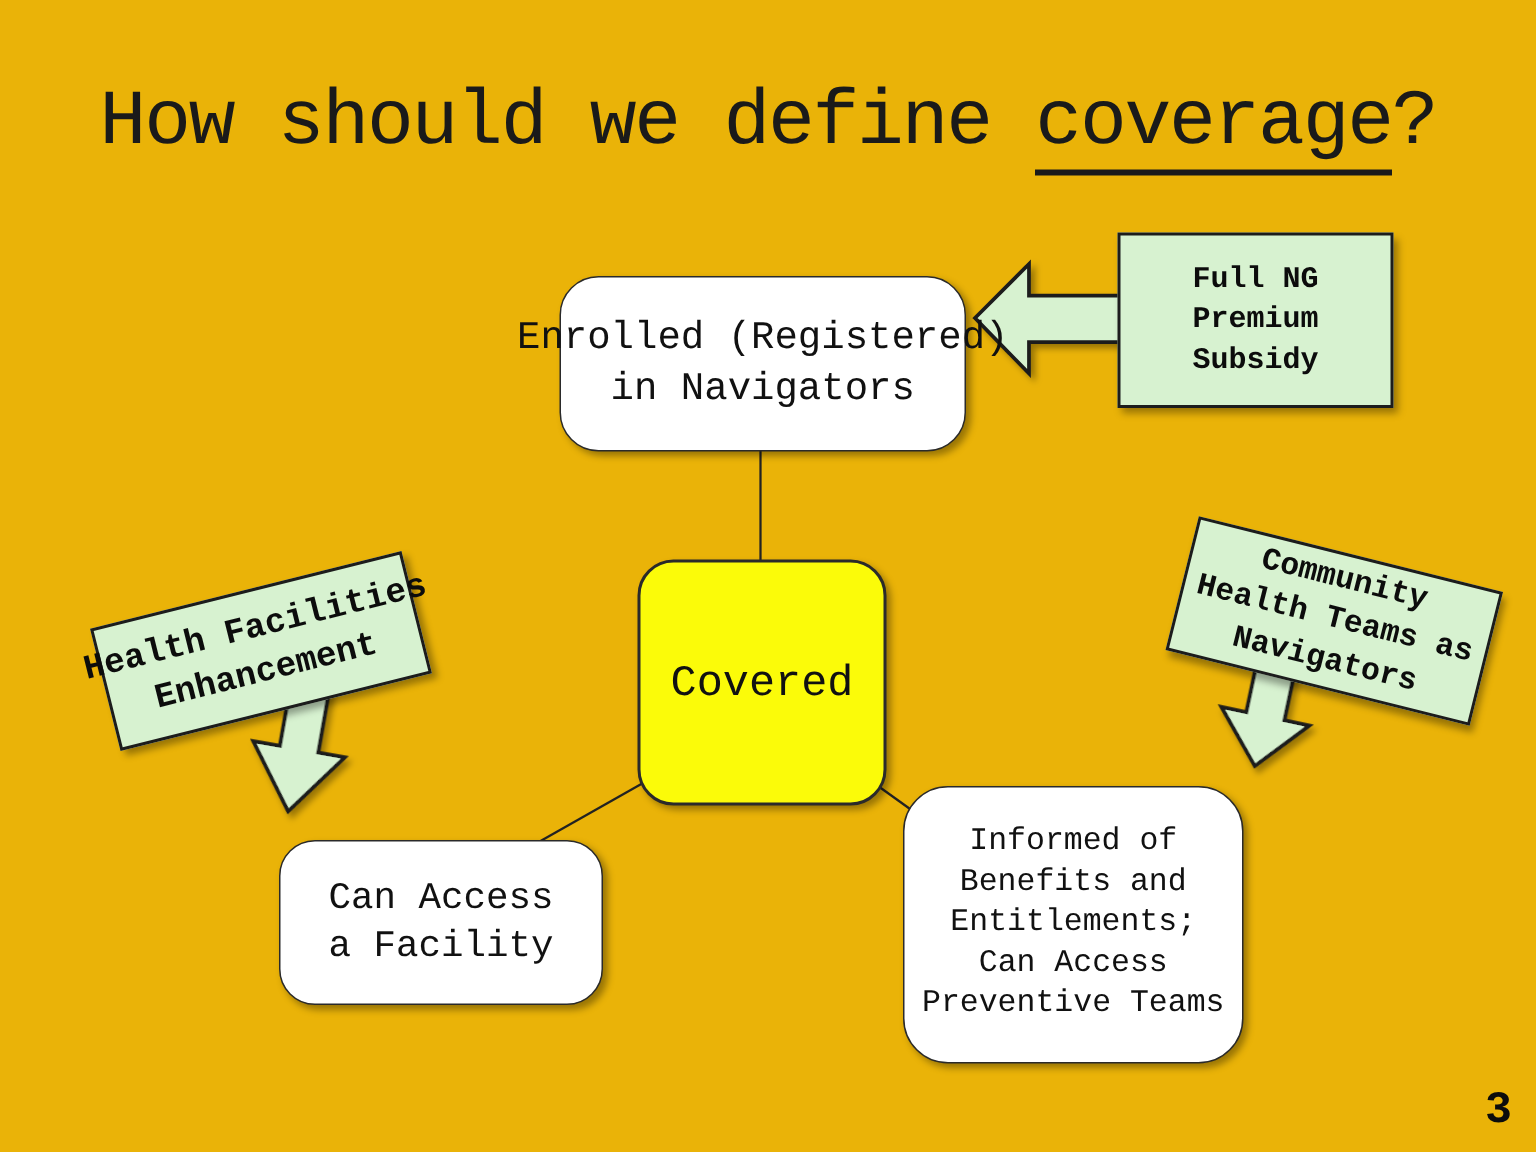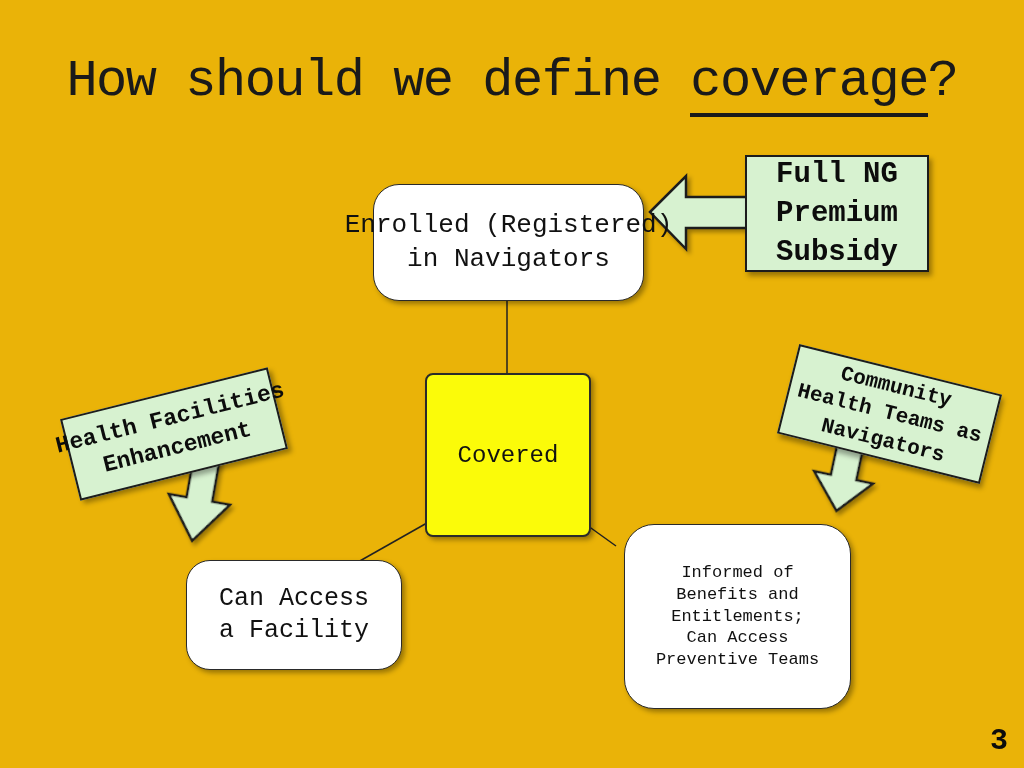--- a/index.html
+++ b/index.html
@@ -18,32 +18,32 @@
   .overlay { position:absolute; left:0; top:0; }
   
   .node {
     position:absolute; background:#ffffff; border:1.5px solid #2a2a2a;
     box-shadow:3px 3px 5px rgba(0,0,0,0.35);
     display:flex; flex-direction:column; align-items:center; justify-content:center;
     text-align:center;
   }
   .node span, .callout span { display:block; white-space:nowrap; }
   #node-enrolled  { left:373px; top:184px; width:269px; height:115px; border-radius:26px; font-size:26px; line-height:1.3;align-items:center; }
-  #node-covered   { left:425px; top:373px; width:162px; height:160px; border-radius:8px;
-                    background:#fbfb09; border-width:2px; font-size:24px; }
+  #node-covered   { left:425px; top:373px; width:162px; height:160px; border-radius:24px;
+                    background:#fbfb09; border-width:2px; font-size:29px; }
   #node-can-access{ left:186px; top:560px; width:214px; height:108px; border-radius:24px; font-size:25px; line-height:1.28; }
-  #node-informed  { left:602px; top:524px; width:225px; height:183px; border-radius:30px; font-size:17px; line-height:1.28;margin-left:22px; }
+  #node-informed  { left:602px; top:524px; width:225px; height:183px; border-radius:30px; font-size:21px; line-height:1.28; }
   
   .callout {
     position:absolute; background:#d7f2d0; border:2.5px solid #1c1c1c;
     box-shadow:3px 4px 5px rgba(0,0,0,0.35);
     display:flex; flex-direction:column; align-items:center; justify-content:center;
     text-align:center; font-weight:bold; color:#0c0c0c;
   }
-  #callout-full-ng   { left:745px; top:155px; width:180px; height:113px; font-size:29px; line-height:1.35; }
+  #callout-full-ng   { left:745px; top:155px; width:180px; height:113px; font-size:20px; line-height:1.35; }
   #callout-hf        { left:67px;  top:392px; width:210px; height:80px;  font-size:23px; line-height:1.3;
                        transform:rotate(-14deg); }
   #callout-community { left:785px; top:368px; width:205px; height:88px;  font-size:21px; line-height:1.3;
                        transform:rotate(14deg); }
   
   .page-number {
     position:absolute; right:16px; bottom:10px;
     font-size:30px; font-weight:bold; color:#0c0c0c;
   }
 </style>

